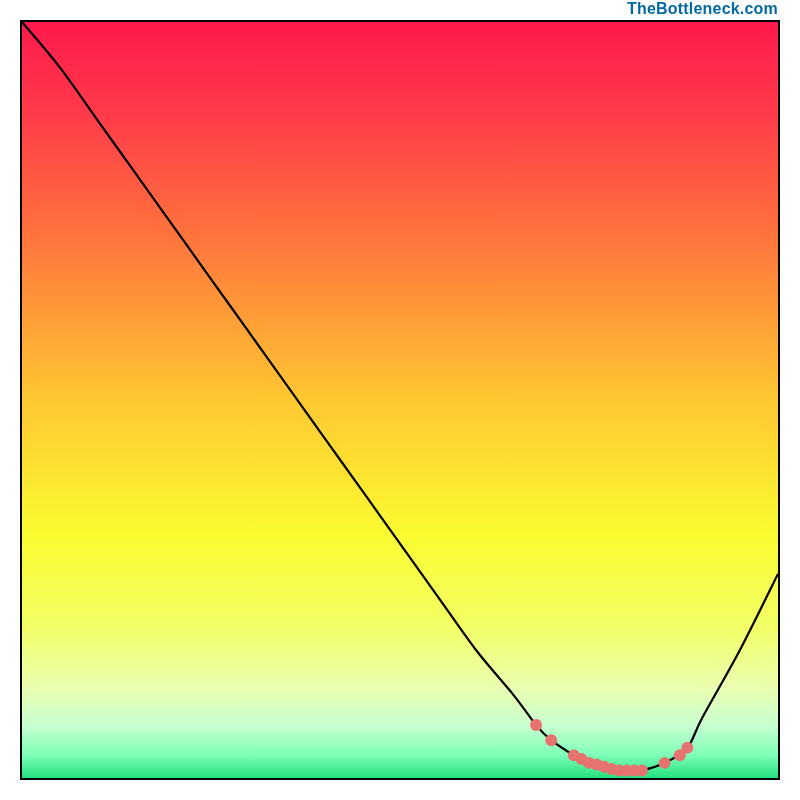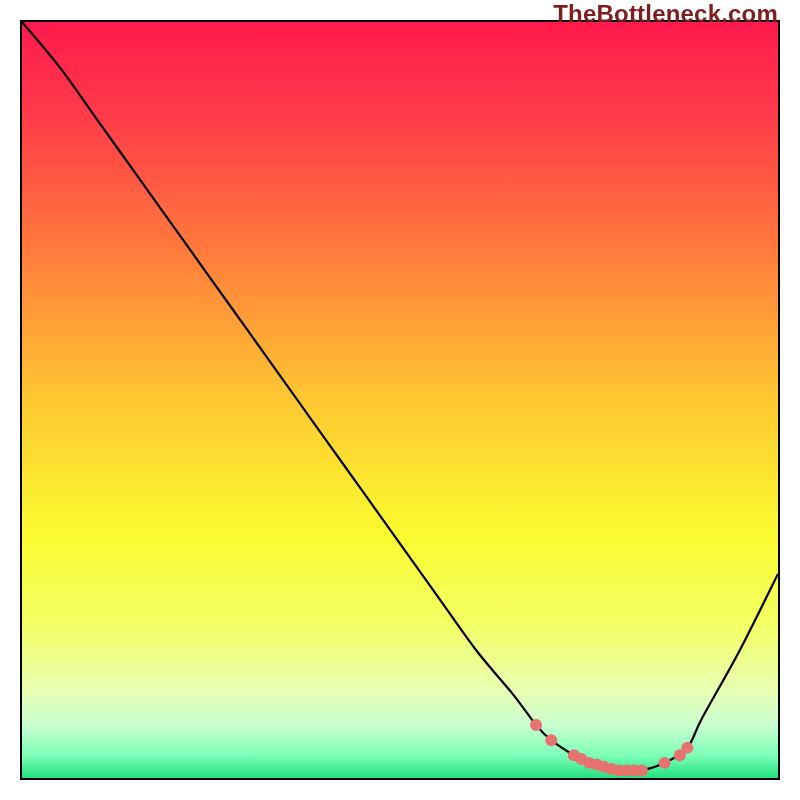--- a/index.html
+++ b/index.html
@@ -23,23 +23,23 @@
     width: 760px;
     height: 760px;
     border: 2px solid #000;
     box-sizing: border-box;
     overflow: hidden;
   }
   .watermark {
     position: absolute;
     top: 0px;
     right: 22px;
-    font-size: 24px;
+    font-size: 16px;
     font-weight: 600;
-    color: #7f1d1d;
+    color: #0369a1;
     letter-spacing: 0.2px;
     z-index: 10;
   }
   svg.bg {
     position: absolute;
     left: 0; top: 0;
     width: 756px;
     height: 756px;
   }
   svg.curve {

